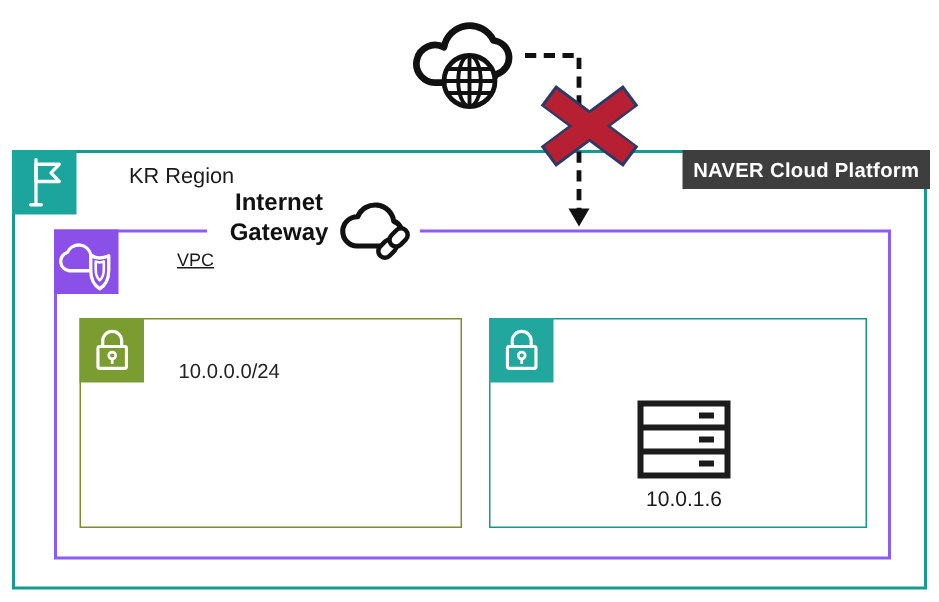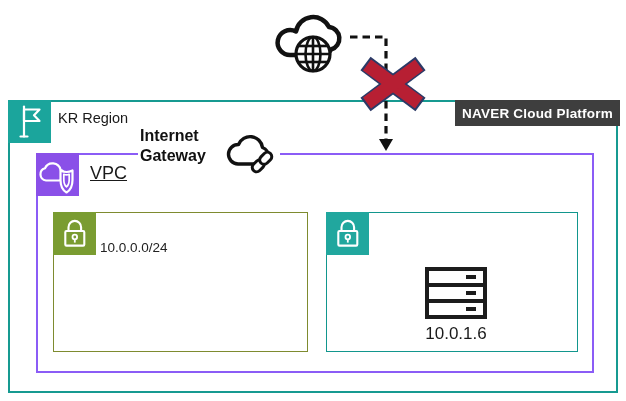--- a/index.html
+++ b/index.html
@@ -12,35 +12,35 @@
   .box{position:absolute;box-sizing:border-box;background:transparent;}
   .region-box{border:2px solid var(--region-border,#169a91);}
   .vpc-box{border:2px solid var(--vpc-border,#8b5cf6);}
   .public-box{border:1.5px solid var(--public-border,#7e8b2f);}
   .private-box{border:1.5px solid var(--private-border,#12968d);}
   .icon-tile{position:absolute;width:43px;height:43px;display:flex;align-items:center;justify-content:center;}
   .tile-region{background:var(--region-icon-bg,#1ba59c);}
   .tile-vpc{background:var(--vpc-icon-bg,#8a50e8);}
   .tile-public{background:var(--public-icon-bg,#7a9c31);}
   .tile-private{background:var(--private-icon-bg,#21a79e);}
-  .lbl{position:absolute;font-size:14px;line-height:18px;white-space:nowrap;}
+  .lbl{position:absolute;font-size:14px;line-height:18px;white-space:nowrap;margin-left:28px;}
   .cidr{position:absolute;font-size:13.5px;line-height:18px;white-space:nowrap;color:#222;}
   .platform-badge{
     position:absolute;left:455px;top:100px;width:165px;height:26px;
     background:var(--platform-badge-bg,#3e3e3e);color:var(--platform-badge-text,#ffffff);
     font-size:13.5px;font-weight:bold;display:flex;align-items:center;justify-content:center;
     z-index:4;letter-spacing:0.2px;
   }
   .igw-label{
     position:absolute;left:138px;top:125px;width:92px;z-index:6;background:#ffffff;
-    font-weight:bold;font-size:16px;line-height:20px;color:#111;
+    font-weight:bold;font-size:16px;line-height:20px;text-align:center;color:#111;
     padding:1px 2px;
   }
   .igw-icon{position:absolute;left:226px;top:131px;z-index:6;background:#ffffff;}
-  .server-ip{position:absolute;left:414px;top:324px;width:84px;text-align:center;font-size:17px;}
+  .server-ip{position:absolute;left:414px;top:324px;width:84px;text-align:center;font-size:14px;}
   svg{display:block;}
   .x-outline{stroke:var(--blocked-x-outline,#2b3a67);}
   .x-fill{stroke:var(--blocked-x,#b71f33);}
   #connector{position:absolute;left:0;top:0;z-index:5;pointer-events:none;}
 </style>
 </head>
 <body>
 
 <div id="canvas">
 
@@ -82,21 +82,21 @@
   <div class="lbl" style="left:58px;top:109px;font-size:14.5px;">KR Region</div>
 
   <div class="box vpc-box" style="left:36px;top:153px;width:558px;height:220px;"></div>
   <div class="icon-tile tile-vpc" style="left:36px;top:153px;z-index:3;">
     <svg width="43" height="43" viewBox="0 0 43 43">
       <path d="M10 27.5 H23 A5.5 5.5 0 0 0 24.5 16.8 A8.2 8.2 0 0 0 9 15.2 A6.3 6.3 0 0 0 10 27.5 Z" fill="none" stroke="#fff" stroke-width="2.2" stroke-linejoin="round"></path>
       <path d="M24.5 17.5 q6 3 12 0 v9.5 q0 9 -6 12.5 q-6 -3.5 -6 -12.5 z" fill="var(--vpc-icon-bg,#8a50e8)" stroke="#fff" stroke-width="2.2" stroke-linejoin="round"></path>
       <path d="M27.8 21.3 q2.7 1.3 5.4 0 v5.2 q0 5.2 -2.7 7.4 q-2.7 -2.2 -2.7 -7.4 z" fill="none" stroke="#fff" stroke-width="1.7" stroke-linejoin="round"></path>
     </svg>
   </div>
-  <div class="lbl" style="left:90px;top:164px;font-size:18px;text-decoration:underline;">VPC</div>
+  <div class="lbl" style="left:90px;top:164px;font-size:12px;text-decoration:underline;">VPC</div>
 
   <div class="igw-label">
     <div>Internet</div>
     <div>Gateway</div>
   </div>
   <div class="igw-icon">
     <svg width="54" height="46" viewBox="0 0 54 46">
       <path d="M12 33 H34 A8.5 8.5 0 0 0 36.5 16.5 A12.5 12.5 0 0 0 12.5 13.5 A9.5 9.5 0 0 0 12 33 Z" fill="#ffffff" stroke="#111" stroke-width="3.4" stroke-linejoin="round"></path>
       <g transform="translate(36,31) rotate(-45)">
         <rect x="-12" y="-4.4" width="13.5" height="8.8" rx="4.4" fill="#ffffff" stroke="#111" stroke-width="3"></rect>
@@ -107,21 +107,21 @@
 
   <div class="box public-box" style="left:53px;top:212px;width:255px;height:140px;"></div>
   <div class="icon-tile tile-public" style="left:53px;top:212px;z-index:3;">
     <svg width="43" height="43" viewBox="0 0 43 43">
       <path d="M15.5 19 V15.2 A6.3 6.3 0 0 1 28.1 15.2 V19" fill="none" stroke="#fff" stroke-width="2.1"></path>
       <rect x="12.3" y="19" width="19" height="14.6" rx="1.2" fill="none" stroke="#fff" stroke-width="2.1"></rect>
       <circle cx="21.8" cy="25" r="2.3" fill="none" stroke="#fff" stroke-width="1.8"></circle>
       <line x1="21.8" y1="27.5" x2="21.8" y2="30.6" stroke="#fff" stroke-width="1.8"></line>
     </svg>
   </div>
-  <div class="cidr" style="left:100px;top:239px;">10.0.0.0/24</div>
+  <div class="cidr" style="left:119px;top:239px;">10.0.0.0/24</div>
 
   <div class="box private-box" style="left:326px;top:212px;width:252px;height:140px;"></div>
   <div class="icon-tile tile-private" style="left:326px;top:212px;z-index:3;">
     <svg width="43" height="43" viewBox="0 0 43 43">
       <path d="M15.5 19 V15.2 A6.3 6.3 0 0 1 28.1 15.2 V19" fill="none" stroke="#fff" stroke-width="2.1"></path>
       <rect x="12.3" y="19" width="19" height="14.6" rx="1.2" fill="none" stroke="#fff" stroke-width="2.1"></rect>
       <circle cx="21.8" cy="25" r="2.3" fill="none" stroke="#fff" stroke-width="1.8"></circle>
       <line x1="21.8" y1="27.5" x2="21.8" y2="30.6" stroke="#fff" stroke-width="1.8"></line>
     </svg>
   </div>

